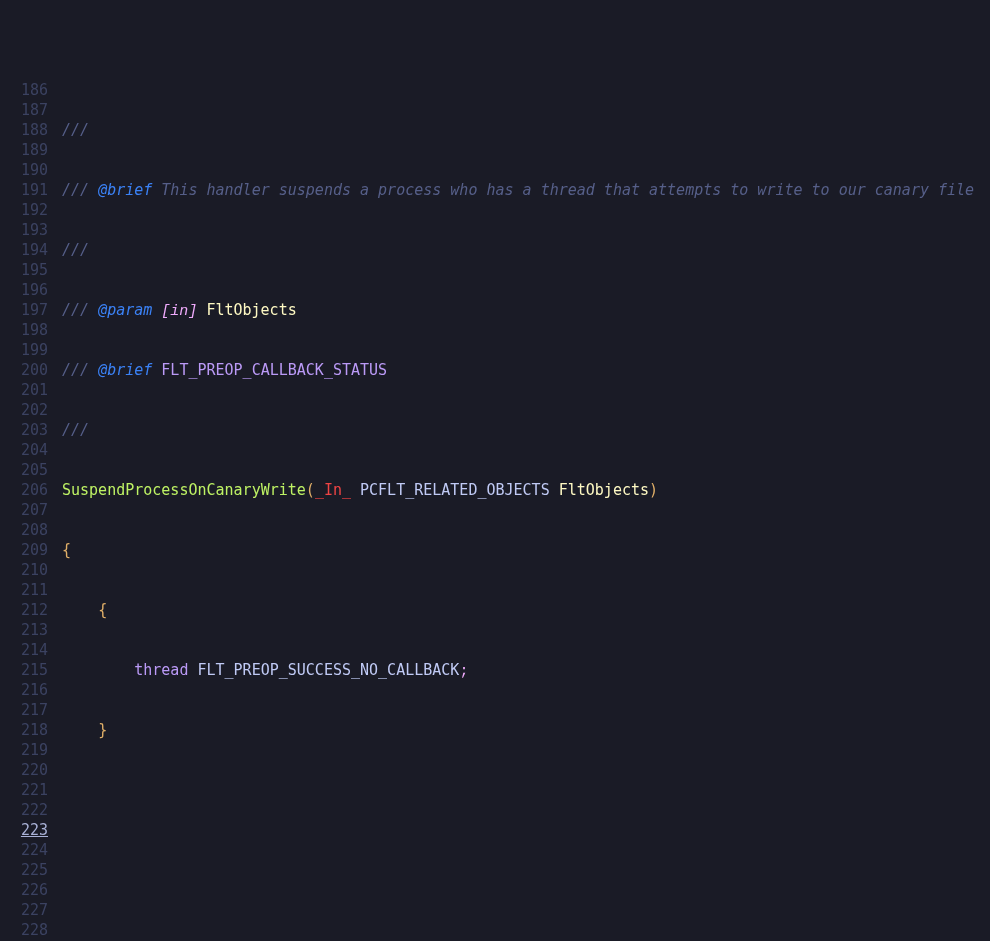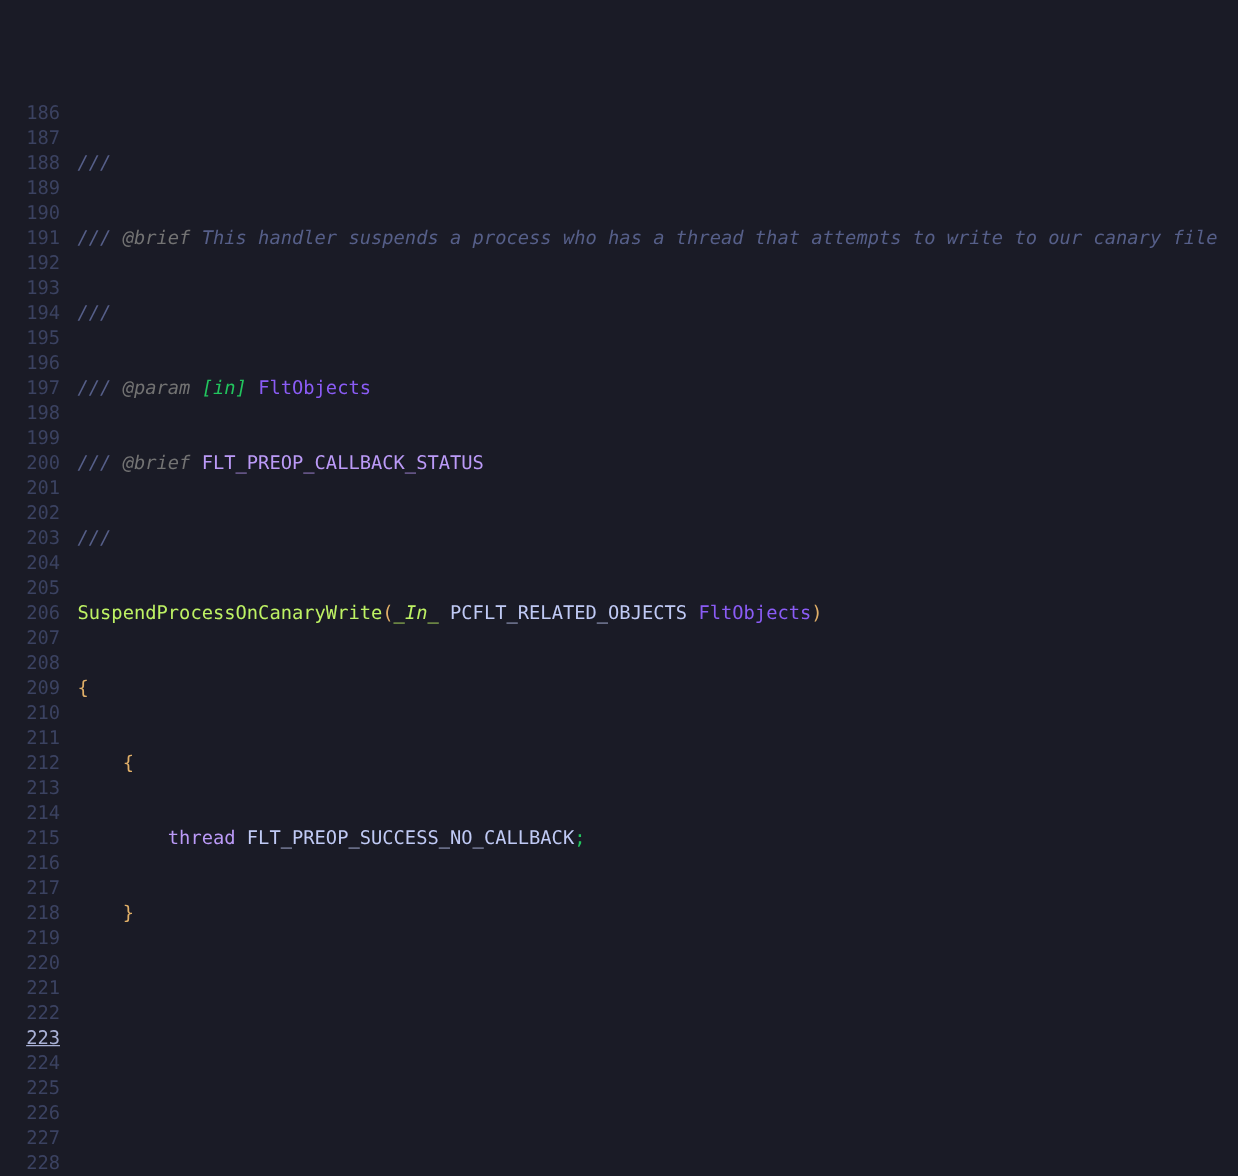--- a/index.html
+++ b/index.html
@@ -19,27 +19,27 @@
     padding: 0 12px 0 6px;
     color: #3b4261;
     user-select: none;
     flex-shrink: 0;
   }
   .gutter .ln { display: block; height: 20px; width: 42px; }
   .gutter .ln.hl { color: #a9b1d6; text-decoration: underline; }
   .code { padding-left: 2px; flex: 1; }
   .code .row { display: block; height: 20px; }
   .c-comment  { color: #565f89; font-style: italic; }
-  .c-tag      { color: #737373; font-style: italic; text-align: center; }
+  .c-tag      { color: #3b82f6; font-style: italic; text-align: center; }
   .c-keyword  { color: #bb9af7; }
   .c-type     { color: #bb9af7; }
   .c-func     { color: #bef264; }
-  .c-ident    { color: #bef264; font-style: italic; }
-  .c-param    { color: #8b5cf6; }
-  .c-punct    { color: #22c55e; }
+  .c-ident    { color: #ef4444; }
+  .c-param    { color: #fef9c3; }
+  .c-punct    { color: #f0abfc; font-family: Liberation Mono, monospace; }
   .c-brace    { color: #e0af68; }
   .c-op       { color: #89ddff; }
   .c-def      { color: #c0caf5; }
 </style>
 </head>
 <body>
 
 
 
 <div class="editor">

